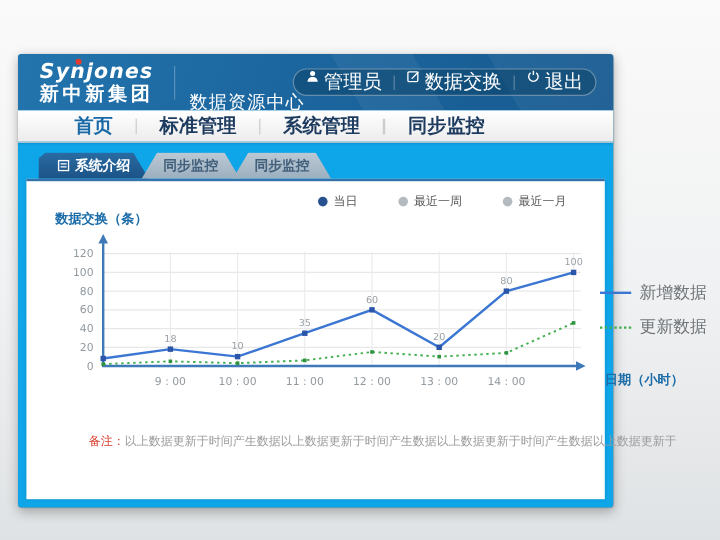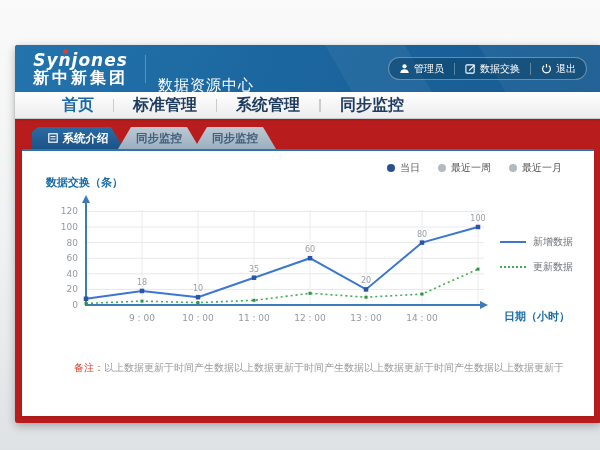--- a/index.html
+++ b/index.html
@@ -3,22 +3,22 @@
 <meta charset="utf-8">
 <style>
   * { margin:0; padding:0; box-sizing:border-box; }
   html,body { width:600px; height:450px; }
   body {
     font-family:"DejaVu Sans","Liberation Sans",sans-serif;
     background:linear-gradient(#fafafa 0%, #f0f1f2 55%, #dfe2e4 100%);
     position:relative; overflow:hidden;
   }
   .window {
-    position:absolute; left:15px; top:45px; width:586px; height:378px;
-    background:#b91c1c; border-radius:3px;
+    position:absolute; left:15px; top:45px; width:496px; height:378px;
+    background:#0ea5e9; border-radius:3px;
     box-shadow:0 3px 10px rgba(0,0,0,.28), 0 0 1px rgba(0,0,0,.2);
   }
   
   .hdr {
     position:relative; height:47px; border-radius:3px 3px 0 0;
     background:linear-gradient(110deg,#2374ad 0%, #1c669f 45%, #175a90 100%);
     overflow:hidden;
   }
   .hdr:after{ content:""; position:absolute; inset:0;
     background:linear-gradient(60deg, transparent 55%, rgba(255,255,255,.05) 55%, rgba(255,255,255,.05) 68%, transparent 68%, transparent 80%, rgba(255,255,255,.05) 80%);
@@ -27,21 +27,21 @@
   .logo .l1 { font-size:17px; font-weight:bold; font-style:italic; letter-spacing:1px; line-height:19px;}
   .logo .l2 { font-size:16px; font-weight:bold; letter-spacing:3px; line-height:15px;}
   .logo .reddot { position:absolute; left:30px; top:-2px; width:5px; height:5px; background:#e23c2e; border-radius:50%; }
   .hdr .vsep { position:absolute; left:130px; top:10px; width:1px; height:28px; background:rgba(255,255,255,.25); z-index:2;}
   .apptitle { position:absolute; left:143px; top:31px; color:#fff; font-size:15px; letter-spacing:1px; z-index:2;}
   .userpill {
     position:absolute; right:14px; top:12px; height:23px; z-index:2;
     background:rgba(9,59,94,.45); border:1px solid rgba(255,255,255,.35);
     border-radius:12px; display:flex; align-items:center; color:#fff;
   }
-  .userpill .uitem { display:flex; align-items:center; gap:4px; padding:0 10px; font-size:10px; cursor:pointer; white-space:nowrap;}
+  .userpill .uitem { display:flex; align-items:flex-start; gap:4px; padding:0 10px; font-size:16px; cursor:pointer; white-space:nowrap;}
   .userpill .udiv { width:1px; height:12px; background:rgba(255,255,255,.3); }
   .uicon { width:11px; height:11px; display:inline-block; }
   
   .nav {
     height:27px; background:linear-gradient(#ffffff,#ececec);
     border-bottom:1px solid #c6cacd; display:flex; align-items:center;
     padding-left:28px; box-shadow:0 1px 2px rgba(0,0,0,.12);
     position:relative; z-index:1;
   }
   .nav .nitem { font-size:16px; font-weight:bold; color:#1d3a5f; padding:0 19px; cursor:pointer; white-space:nowrap;}
@@ -63,33 +63,33 @@
     width:82px; color:#42607c; margin-left:-6px;
     background:linear-gradient(#bcc9d4,#9cafbf);
     clip-path:polygon(0 100%, 13px 0, calc(100% - 13px) 0, 100% 100%);
   }
   .panel {
     position:relative; background:#fff; height:267px;
     border-top:2px solid #3273ab;
     box-shadow:0 1px 3px rgba(0,0,0,.12);
   }
   
-  .radios { position:absolute; top:10px; right:32px; display:flex; gap:18px; }
+  .radios { position:absolute; top:10px; right:32px; display:flex; gap:34px; }
   .radio { display:flex; align-items:center; gap:5px; font-size:10px; color:#555; cursor:pointer;}
   .rdot { width:8px; height:8px; border-radius:50%; background:#b3bac0; }
   .radio.sel .rdot { background:#27508f; }
   
   .ylabel { position:absolute; left:24px; top:24px; font-size:11px; font-weight:bold; color:#1b6ca8;}
   .xlabel { position:absolute; left:482px; top:158px; font-size:11px; font-weight:bold; color:#1b6ca8; white-space:nowrap;}
   .chartsvg { position:absolute; left:14px; top:36px; }
   .legend { position:absolute; left:478px; top:84px; }
   .lgrow { display:flex; align-items:center; gap:7px; margin-bottom:11px; }
   .lgline { width:26px; height:0; border-top:2px solid #3b76d2; }
   .lgline.dot { border-top:2px dotted #3fae4e; }
-  .lgtext { font-size:10px; color:#707579; white-space:nowrap;}
+  .lgtext { font-size:14px; color:#707579; white-space:nowrap;}
   .note { position:absolute; left:36px; top:210px; font-size:10px; white-space:nowrap; overflow:hidden; width:505px;}
   .note .npfx { color:#d9402e;margin-left:16px; }
   .note .ntxt { color:#9b9b9b; }
 </style>
 </head>
 <body>
 
 <div class="window">
 
   <div class="hdr">

